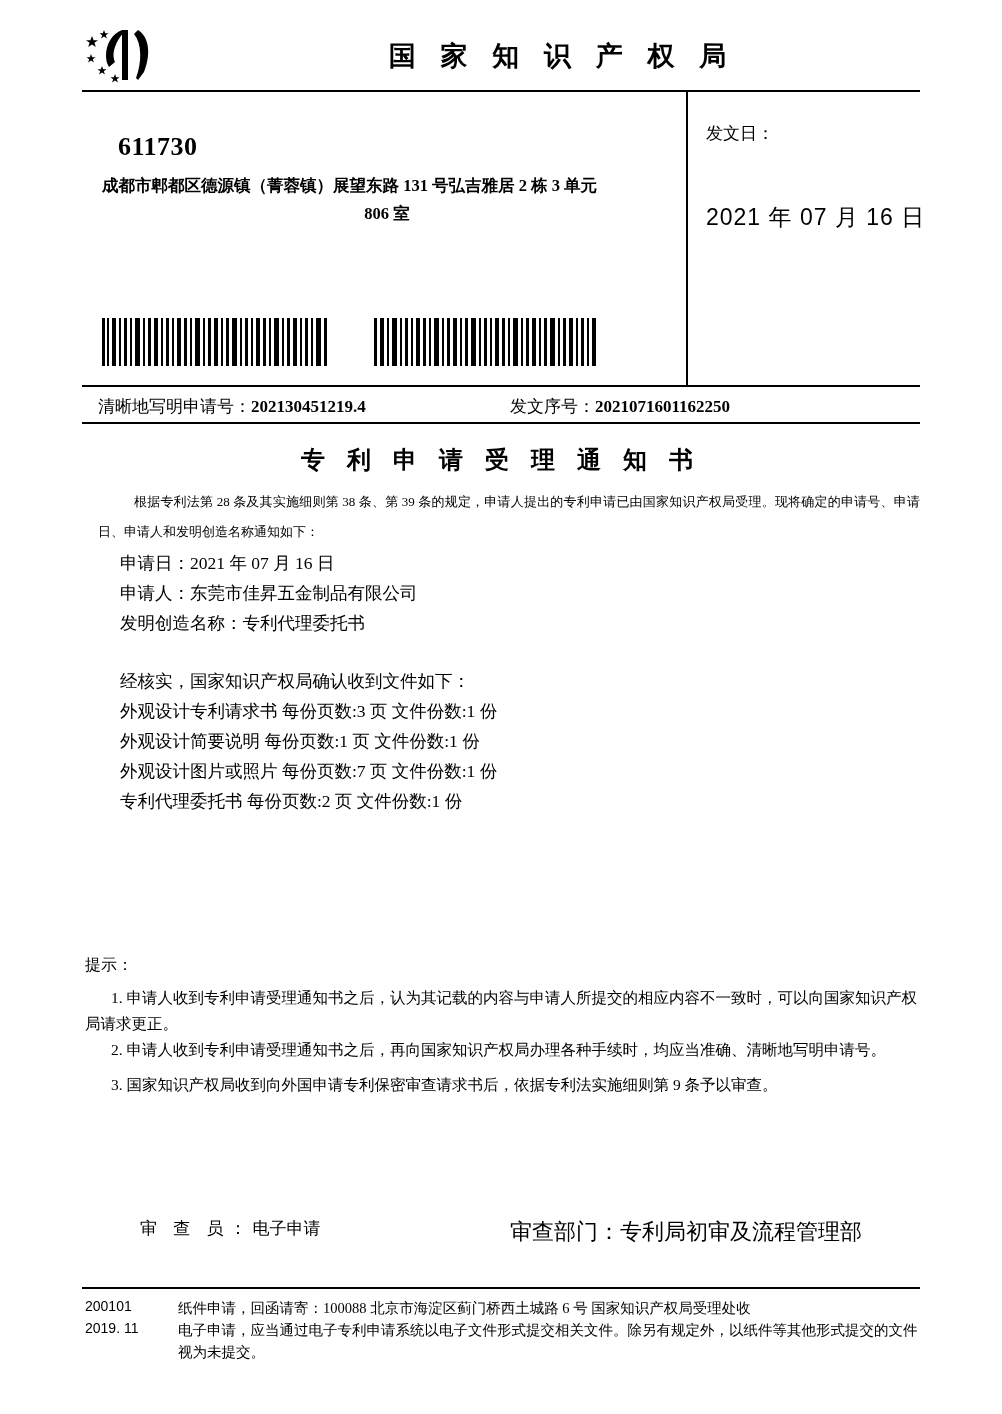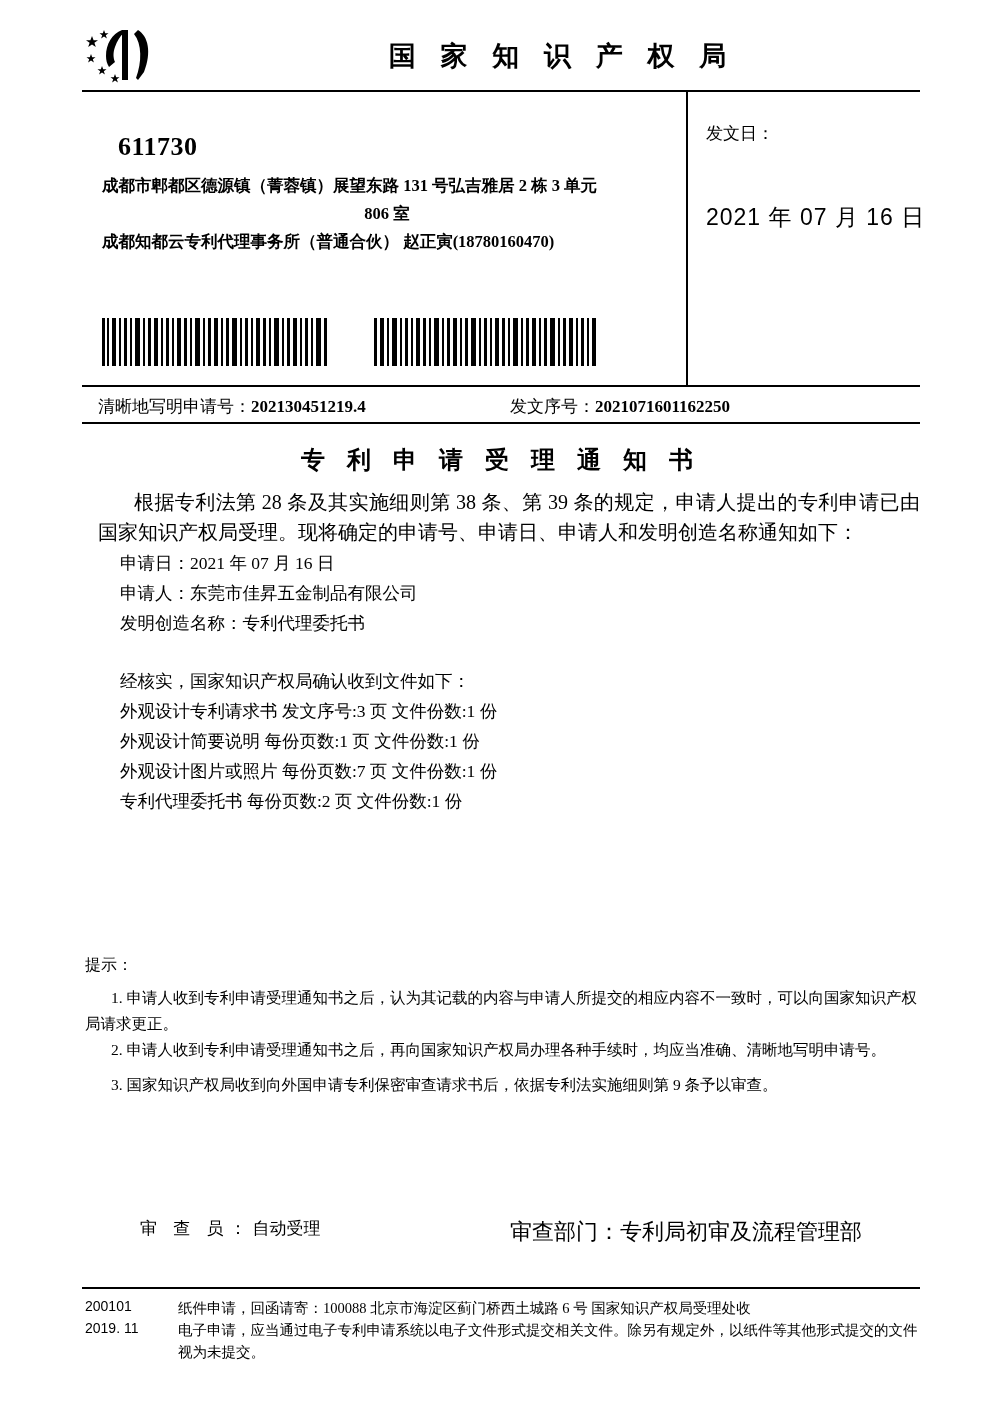--- a/index.html
+++ b/index.html
@@ -131,21 +131,21 @@
     font-weight: bold;
     letter-spacing: 8px;
   }
 
   
   .para {
     position: absolute;
     left: 98px;
     top: 487px;
     width: 822px;
-    font-size: 20px;
+    font-size: 13px;
     line-height: 30px;
     text-indent: 36px;
     text-align: justify;
   }
   .fields {
     position: absolute;
     left: 120px;
     top: 548px;
     width: 780px;
     font-size: 17.5px;
@@ -245,21 +245,20 @@
   </div>
 
   <div class="rule hr-top"></div>
   <div class="rule vline"></div>
   <div class="rule hr-mid"></div>
   <div class="rule hr-below-nums"></div>
 
   <div class="doc-number">611730</div>
   <div class="addr-line addr1">成都市郫都区德源镇（菁蓉镇）展望东路 131 号弘吉雅居 2 栋 3 单元</div>
   <div class="addr-line addr2">806 室</div>
-  <div class="addr-line addr3">成都知都云专利代理事务所（普通合伙） 赵正寅(18780160470)</div>
 
   <div class="issue-label">发文日：</div>
   <div class="issue-date">2021 年 07 月 16 日</div>
 
   <div class="barcode bc1">
     <svg width="228" height="48" viewBox="0 0 228 48" preserveAspectRatio="none">
       <g fill="#000">
         <rect x="0" y="0" width="3" height="48"></rect>
           <rect x="5" y="0" width="2" height="48"></rect>
         <rect x="10" y="0" width="4" height="48"></rect>
@@ -357,33 +356,33 @@
   <div class="para">根据专利法第 28 条及其实施细则第 38 条、第 39 条的规定，申请人提出的专利申请已由国家知识产权局受理。现将确定的申请号、申请日、申请人和发明创造名称通知如下：</div>
 
   <div class="fields">
     <div>申请日：2021 年 07 月 16 日</div>
     <div>申请人：东莞市佳昇五金制品有限公司</div>
     <div>发明创造名称：专利代理委托书</div>
   </div>
 
   <div class="docs-head">经核实，国家知识产权局确认收到文件如下：</div>
   <div class="docs-list">
-    <div>外观设计专利请求书 发文序号:3 页 文件份数:1 份</div>
+    <div>外观设计专利请求书 每份页数:3 页 文件份数:1 份</div>
     <div>外观设计简要说明 每份页数:1 页 文件份数:1 份</div>
     <div>外观设计图片或照片 每份页数:7 页 文件份数:1 份</div>
     <div>专利代理委托书 每份页数:2 页 文件份数:1 份</div>
   </div>
 
   <div class="notes-head">提示：</div>
   <div class="note note-ind note1">1. 申请人收到专利申请受理通知书之后，认为其记载的内容与申请人所提交的相应内容不一致时，可以向国家知识产权局请求更正。</div>
   <div class="note note-ind note2">2. 申请人收到专利申请受理通知书之后，再向国家知识产权局办理各种手续时，均应当准确、清晰地写明申请号。</div>
   <div class="note note-ind note3">3. 国家知识产权局收到向外国申请专利保密审查请求书后，依据专利法实施细则第 9 条予以审查。</div>
 
   <div class="examiner">
-    <span class="lbl">审 查 员：</span><span>自动受理</span>
+    <span class="lbl">审 查 员：</span><span>电子申请</span>
   </div>
   <div class="dept">
     <span>审查部门：</span><span>专利局初审及流程管理部</span>
   </div>
 
   <div class="rule hr-footer"></div>
   <div class="foot-code fc1">200101</div>
   <div class="foot-code fc2">2019. 11</div>
   <div class="foot-text ft1">纸件申请，回函请寄：100088 北京市海淀区蓟门桥西土城路 6 号  国家知识产权局受理处收</div>
   <div class="foot-text ft2">电子申请，应当通过电子专利申请系统以电子文件形式提交相关文件。除另有规定外，以纸件等其他形式提交的文件视为未提交。</div>

